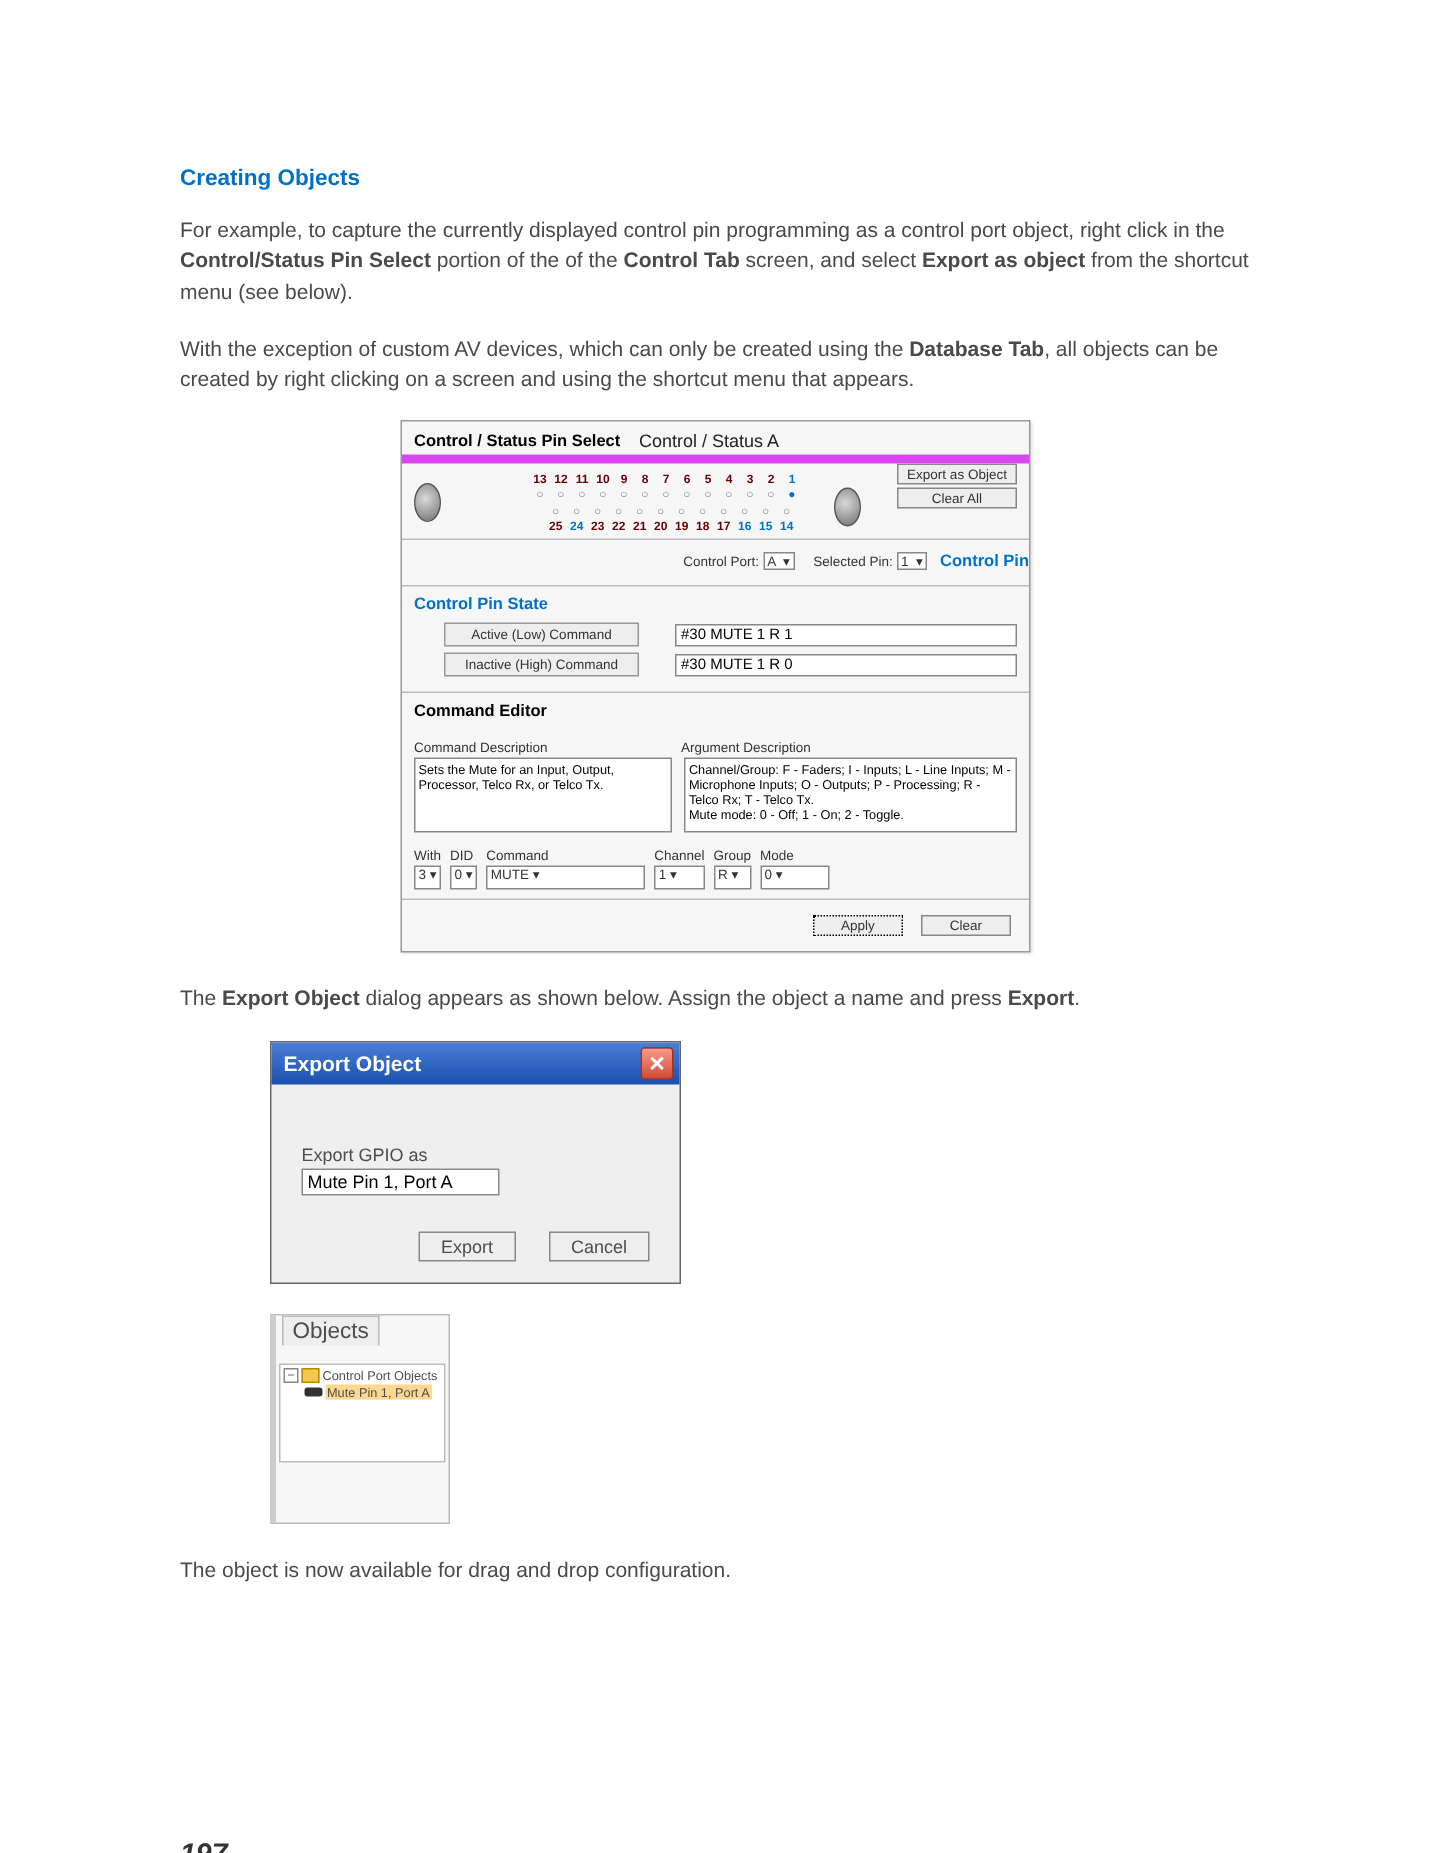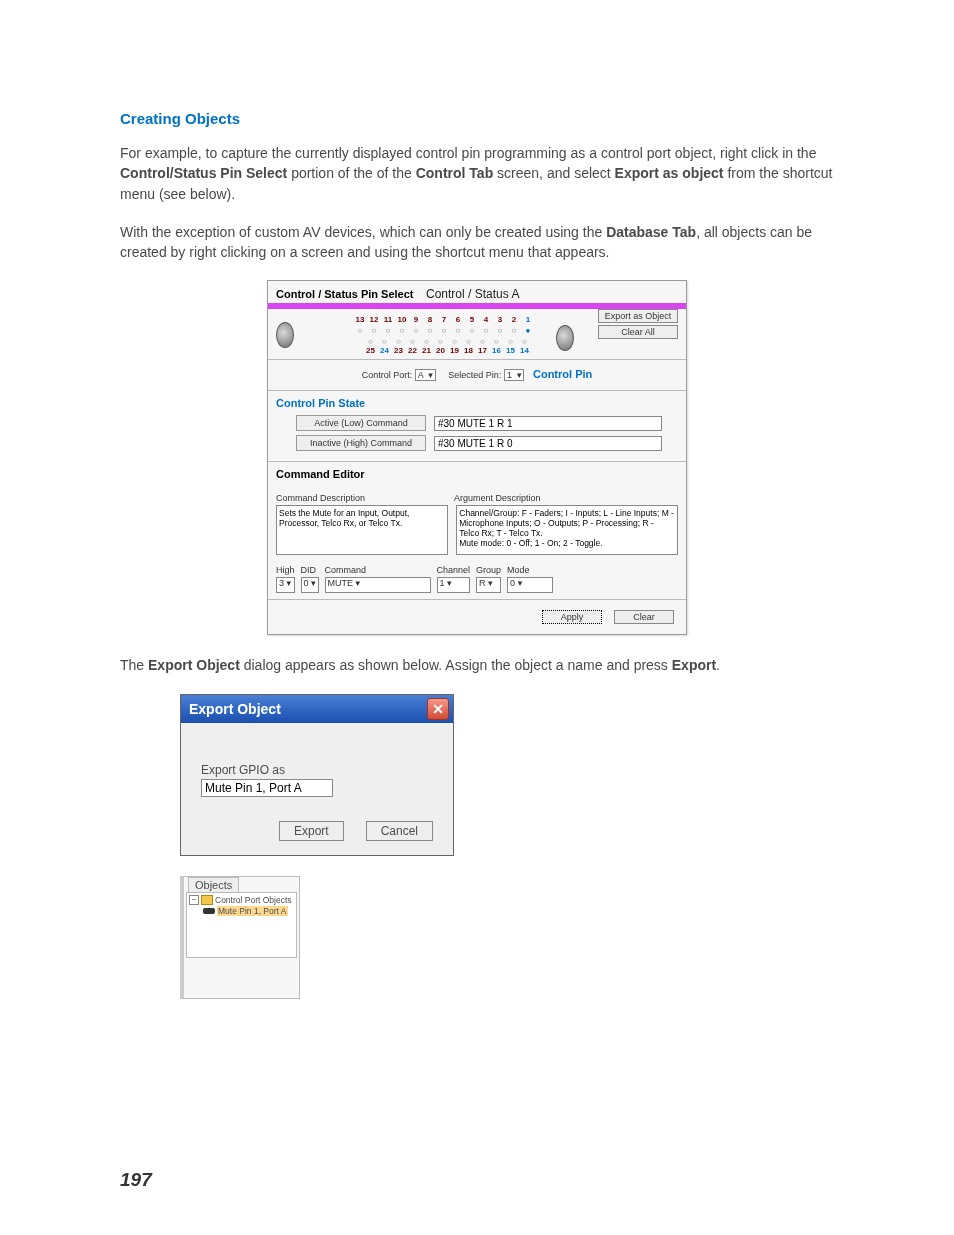--- a/index.html
+++ b/index.html
@@ -107,21 +107,21 @@
   .winbtn {
     font-size: 9px;
     padding: 1px 4px;
     background: #eee;
     border: 1px solid #888;
     min-width: 70px;
     text-align: center;
   }
   .winbtn.primary { border: 1px dotted #000; }
   .port-row {
-    text-align: center;
+    text-align: right;
     padding: 8px 0 10px 0;
     border-bottom: 1px solid #bbb;
     font-size: 9px;
   }
   .port-row select, .port-row .sel {
     font-size: 9px;
     border: 1px solid #888;
     background: #fff;
     padding: 0 2px;
   }
@@ -135,20 +135,21 @@
     color: #0072c6;
     font-weight: bold;
     font-size: 11px;
     margin-bottom: 6px;
   }
   .state-row {
     display: flex;
     align-items: center;
     gap: 8px;
     margin: 4px 0;
+    justify-content: space-between;
   }
   .state-row .lbl-btn {
     font-size: 9px;
     background: #eee;
     border: 1px solid #999;
     padding: 2px 4px;
     width: 120px;
     text-align: center;
     margin-left: 20px;
   }
@@ -278,22 +279,22 @@
     background: #f7f7f7;
     font-size: 9px;
     padding-bottom: 40px;
   }
   .objects-pane .tab {
     display: inline-block;
     background: #eee;
     border: 1px solid #bbb;
     border-bottom: none;
     padding: 1px 6px;
-    margin: 0 0 0 4px;
-    font-size: 11px;
+    margin: 0 0 12px 4px;
+    font-size: 15px;
   }
   .objects-pane .tree {
     background: #fff;
     border: 1px solid #bbb;
     margin: 0 2px;
     padding: 2px;
     min-height: 60px;
   }
   .objects-pane .tree .node {
     display: flex;
@@ -400,21 +401,21 @@
         <div class="col-lbl">Command Description</div>
         <div>Argument Description</div>
       </div>
       <div class="desc-boxes">
         <textarea class="left" readonly="" style="">Sets the Mute for an Input, Output, Processor, Telco Rx, or Telco Tx.</textarea>
         <textarea class="right" readonly="" style="">Channel/Group: F - Faders; I - Inputs; L - Line Inputs; M - Microphone Inputs; O - Outputs; P - Processing; R - Telco Rx; T - Telco Tx.
 Mute mode: 0 - Off; 1 - On; 2 - Toggle.</textarea>
       </div>
       <div class="param-row">
         <div class="param-col">
-            <span class="lbl">High</span>
+            <span class="lbl">With</span>
             <span class="sel"><span>3</span>&nbsp;▾</span>
           </div>
         <div class="param-col">
             <span class="lbl">DID</span>
             <span class="sel"><span>0</span>&nbsp;▾</span>
           </div>
         <div class="param-col">
             <span class="lbl">Command</span>
             <span class="sel" style="width:100px; display:inline-block;"><span>MUTE</span>&nbsp;▾</span>
           </div>
@@ -466,15 +467,16 @@
         <span class="folder-icon"></span>
         <span>Control Port Objects</span>
       </div>
       <div class="node child">
         <span class="port-icon"></span>
         <span class="sel">Mute Pin 1, Port A</span>
       </div>
     </div>
   </div>
 
+  <p class="body">The object is now available for drag and drop configuration.</p>
 
   <div class="page-number">197</div>
 </div>
 
 </body></html>

